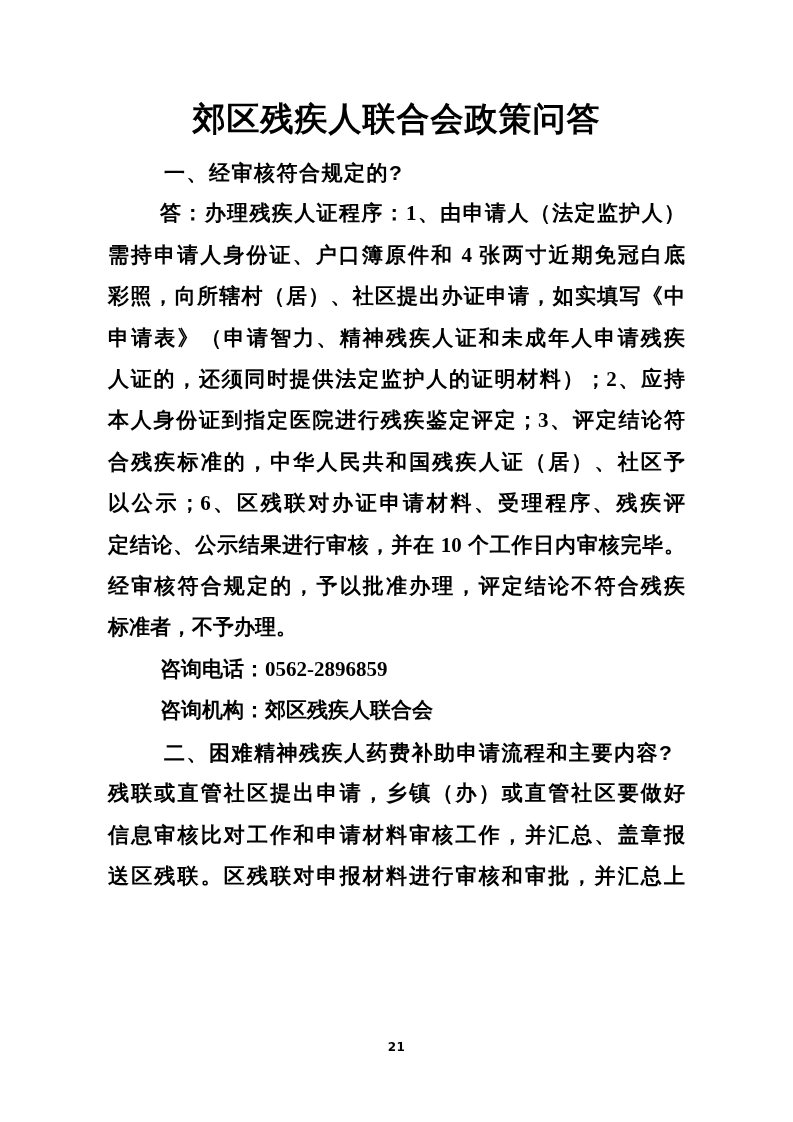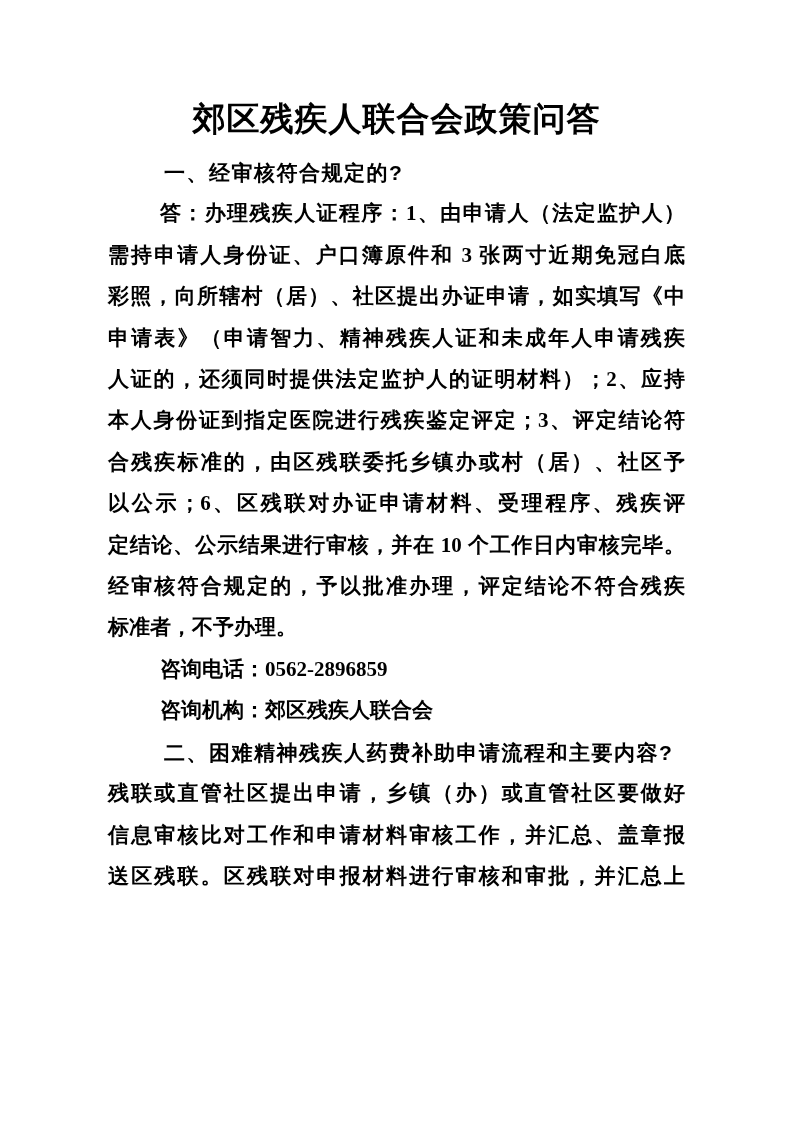--- a/index.html
+++ b/index.html
@@ -70,36 +70,37 @@
 
 <div class="page">
 
   <h1 class="doc-title">郊区残疾人联合会政策问答</h1>
 
   <div class="content">
 
     <h2 class="qh">一、经审核符合规定的?</h2>
 
     <div class="line j ind">答：办理残疾人证程序：1、由申请人（法定监护人）</div>
-    <div class="line j">需持申请人身份证、户口簿原件和 3 张两寸近期免冠白底</div>
+    <div class="line j">需持申请人身份证、户口簿原件和 4 张两寸近期免冠白底</div>
     <div class="line j">彩照，向所辖村（居）、社区提出办证申请，如实填写《中</div>
     <div class="line j">申请表》（申请智力、精神残疾人证和未成年人申请残疾</div>
     <div class="line j">人证的，还须同时提供法定监护人的证明材料）；2、应持</div>
     <div class="line j">本人身份证到指定医院进行残疾鉴定评定；3、评定结论符</div>
-    <div class="line j">合残疾标准的，由区残联委托乡镇办或村（居）、社区予</div>
+    <div class="line j">合残疾标准的，中华人民共和国残疾人证（居）、社区予</div>
     <div class="line j">以公示；6、区残联对办证申请材料、受理程序、残疾评</div>
     <div class="line j">定结论、公示结果进行审核，并在 10 个工作日内审核完毕。</div>
     <div class="line j">经审核符合规定的，予以批准办理，评定结论不符合残疾</div>
     <div class="line">标准者，不予办理。</div>
 
     <div class="line ind">咨询电话：0562-2896859</div>
     <div class="line ind">咨询机构：郊区残疾人联合会</div>
 
     <h2 class="qh">二、困难精神残疾人药费补助申请流程和主要内容?</h2>
 
     <div class="line j">残联或直管社区提出申请，乡镇（办）或直管社区要做好</div>
     <div class="line j">信息审核比对工作和申请材料审核工作，并汇总、盖章报</div>
     <div class="line j">送区残联。区残联对申报材料进行审核和审批，并汇总上</div>
 
   </div>
 
+  <div class="page-number">21</div>
 
 </div>
 
 </body></html>

